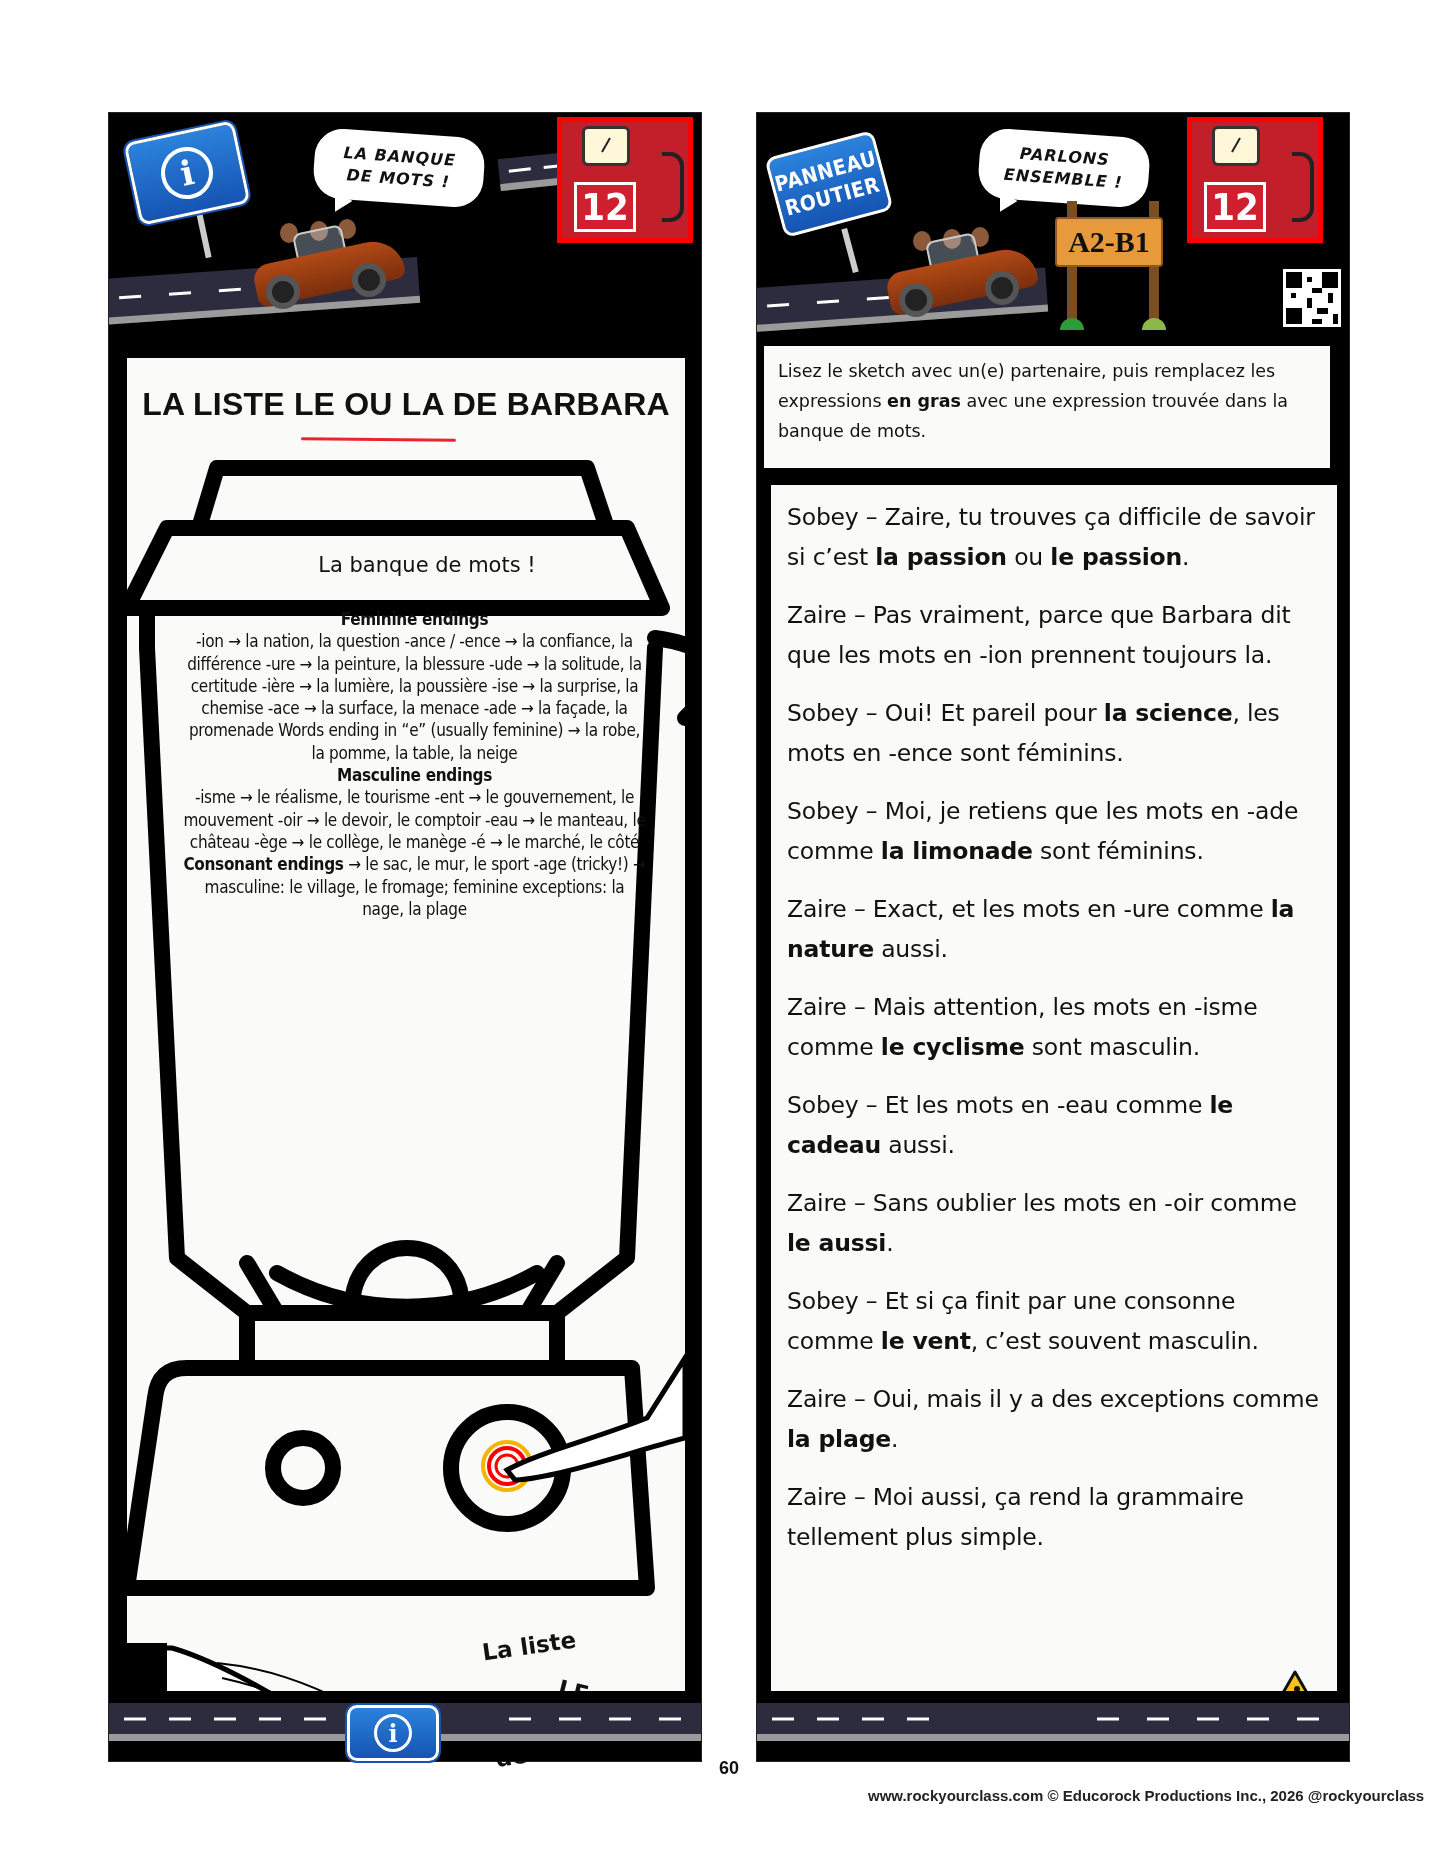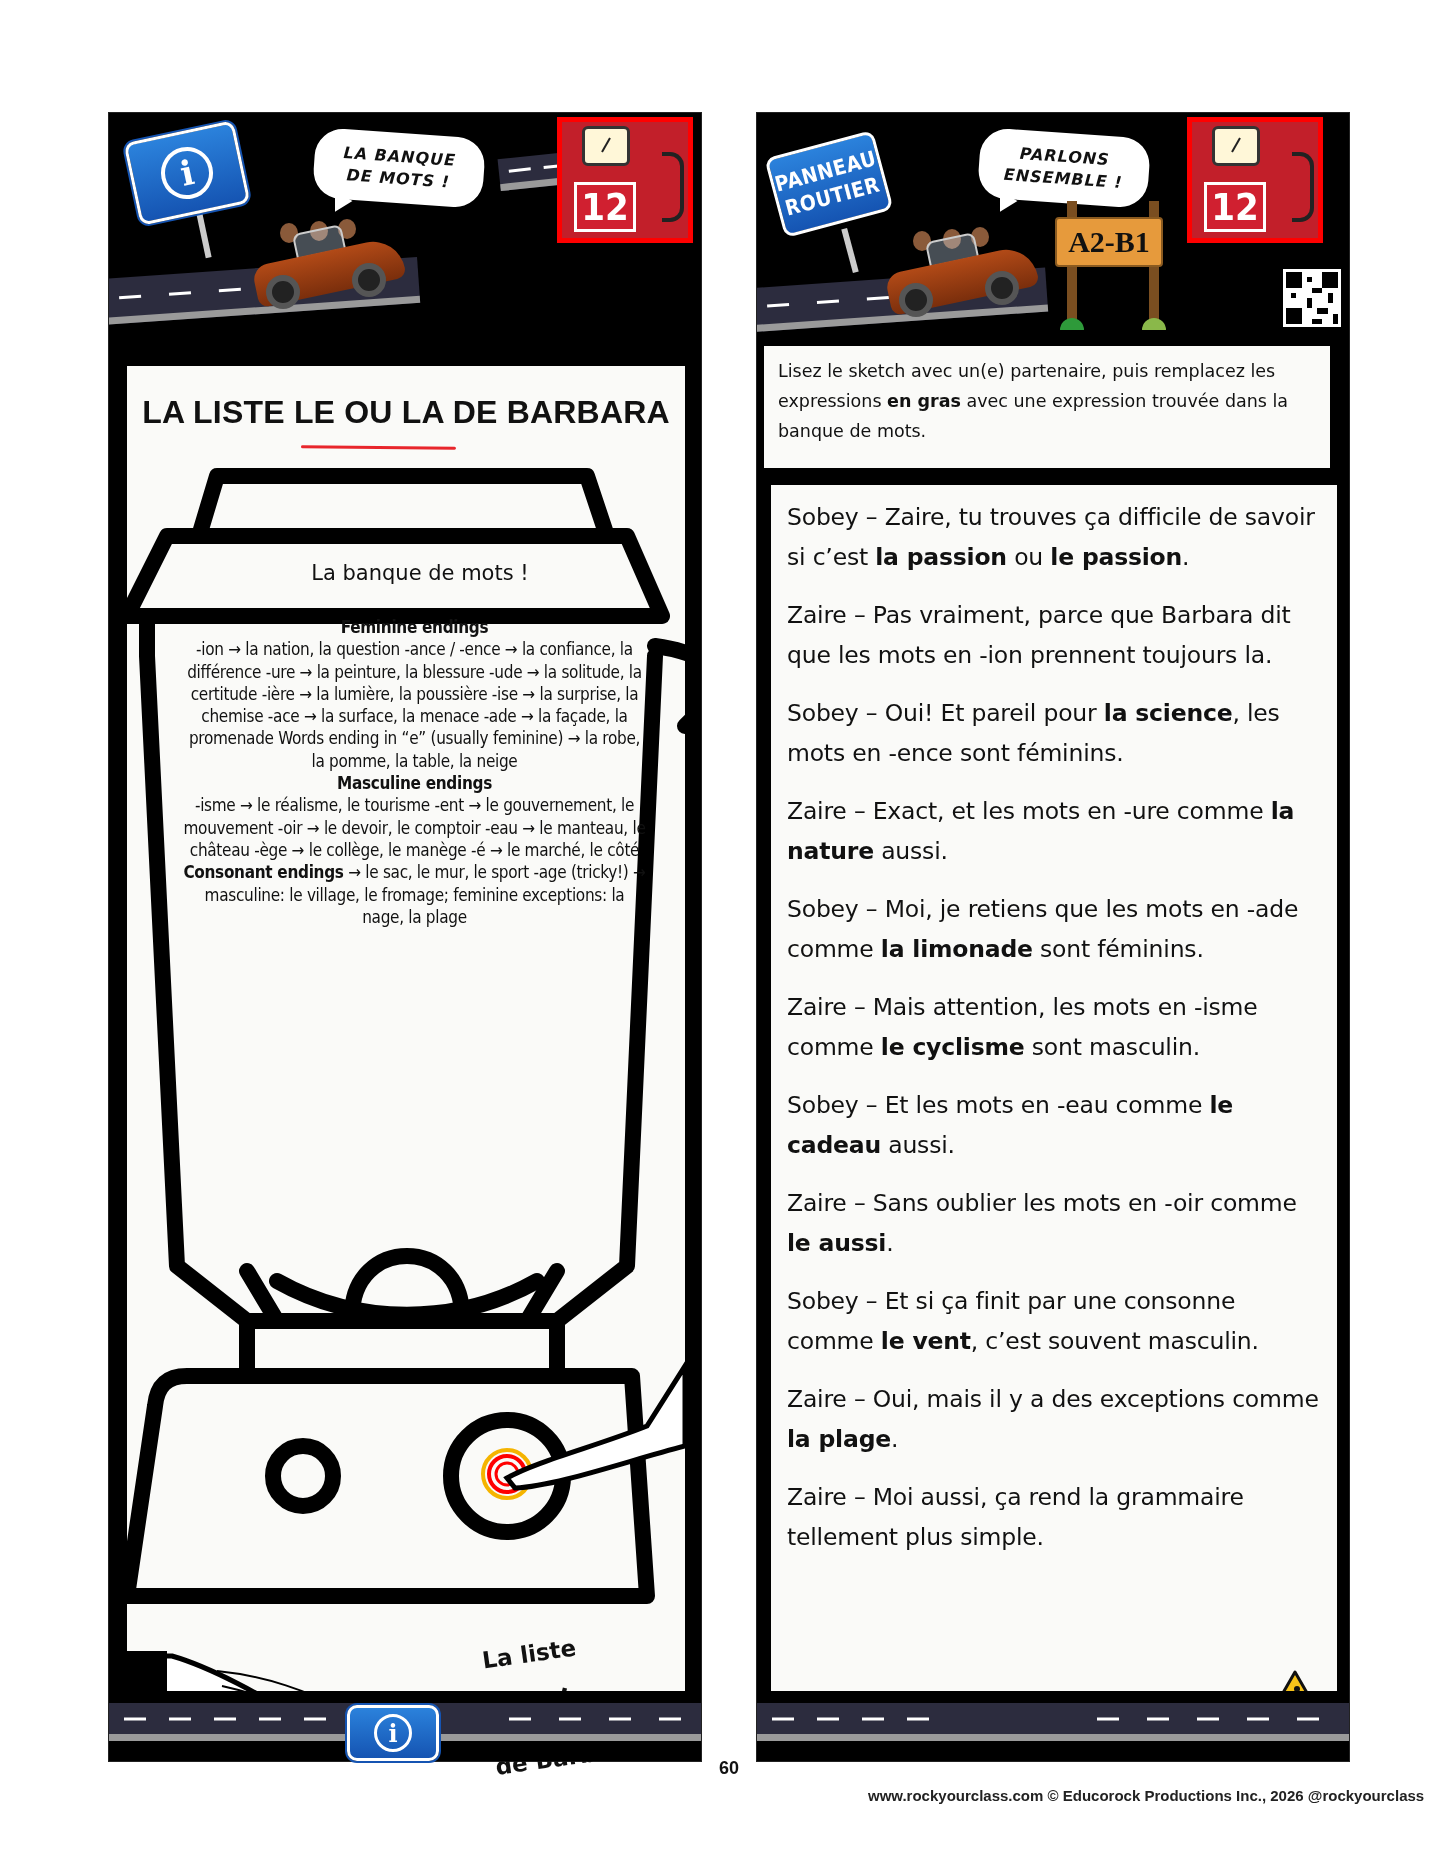--- a/index.html
+++ b/index.html
@@ -41,27 +41,27 @@
   .post-wood { position: absolute; width: 10px; background: #7a4e20; }
   .grass { position: absolute; width: 24px; height: 12px; background: #2e9a3a; border-radius: 12px 12px 0 0; }
 
   .qr { position: absolute; width: 58px; height: 58px; background: #fff; padding: 3px; display: grid; grid-template-columns: repeat(10, 1fr); grid-template-rows: repeat(10,1fr); }
   .qr span { background: #000; }
 
   
   .card { position: absolute; background: #fafaf8; }
 
   
-  #title-card { left: 18px; top: 245px; width: 558px; height: 1385px; margin-top: 8px; }
+  #title-card { left: 18px; top: 245px; width: 558px; height: 1385px; }
   .main-title { position: absolute; left: 0; top: 28px; width: 100%; text-align: center; font-family: "Liberation Sans", sans-serif; font-weight: bold; font-size: 32px; letter-spacing: 0.2px; color: #111; }
   .title-underline { position: absolute; left: 174px; top: 80px; width: 155px; height: 3px; background: #e8262c; border-radius: 3px; transform: rotate(0.5deg); }
 
   
   .blender-svg { position: absolute; left: 0; top: 0; }
-  .bank-title { position: absolute; left: 128px; top: 195px; width: 330px; text-align: center; font-size: 21px; color: #111; font-family: "DejaVu Sans", sans-serif; font-weight: normal; }
+  .bank-title { position: absolute; left: 135px; top: 195px; width: 330px; text-align: center; font-size: 21px; color: #111; font-family: "DejaVu Sans", sans-serif; font-weight: normal; }
   .bank-text { position: absolute; left: 55px; top: 250px; width: 465px; text-align: center; font-size: 17px; line-height: 22.3px; color: #111; font-family: "DejaVu Sans Condensed","DejaVu Sans", sans-serif; letter-spacing: -0.3px; }
   .bank-text b { font-weight: bold; }
 
   .handwrite { position: absolute; font-family: "DejaVu Sans", sans-serif; font-weight: bold; font-size: 23px; color: #111; transform: rotate(-8deg); white-space: nowrap; }
 
   
   #instructions-card { left: 7px; top: 233px; width: 566px; height: 122px; padding: 10px 14px; font-size: 17.5px; line-height: 30px; color: #111; font-family: "DejaVu Sans", sans-serif; }
   #instructions-card b { font-weight: bold; }
   #dialogue-card { left: 14px; top: 372px; width: 566px; height: 1256px; padding: 12px 16px; }
   .line { font-size: 23.5px; line-height: 40px; color: #111; margin-bottom: 18px; font-family: "DejaVu Sans", sans-serif; letter-spacing: -0.2px; }
@@ -238,22 +238,22 @@
   </div>
 
   <div id="instructions-card" class="card">
     <span>Lisez le sketch avec un(e) partenaire, puis remplacez les expressions </span><b>en gras</b><span> avec une expression trouvée dans la banque de mots.</span>
   </div>
 
   <div id="dialogue-card" class="card">
     <p class="line"><span>Sobey – Zaire, tu trouves ça difficile de savoir si c’est </span><b>la passion</b><span> ou </span><b>le passion</b><span>.</span></p>
     <p class="line"><span>Zaire – Pas vraiment, parce que Barbara dit que les mots en -ion prennent toujours la.</span></p>
     <p class="line"><span>Sobey – Oui! Et pareil pour </span><b>la science</b><span>, les mots en -ence sont féminins.</span></p>
+    <p class="line"><span>Sobey – Moi, je retiens que les mots en -ade comme </span><b>la limonade</b><span> sont féminins.</span></p>
     <p class="line"><span>Zaire – Exact, et les mots en -ure comme </span><b>la nature</b><span> aussi.</span></p>
-    <p class="line"><span>Sobey – Moi, je retiens que les mots en -ade comme </span><b>la limonade</b><span> sont féminins.</span></p>
     <p class="line"><span>Zaire – Mais attention, les mots en -isme comme </span><b>le cyclisme</b><span> sont masculin.</span></p>
     <p class="line"><span>Sobey – Et les mots en -eau comme </span><b>le cadeau</b><span> aussi.</span></p>
     <p class="line"><span>Zaire – Sans oublier les mots en -oir comme </span><b>le aussi</b><span>.</span></p>
     <p class="line"><span>Sobey – Et si ça finit par une consonne comme </span><b>le vent</b><span>, c’est souvent masculin.</span></p>
     <p class="line"><span>Zaire – Oui, mais il y a des exceptions comme </span><b>la plage</b><span>.</span></p>
     <p class="line"><span>Zaire – Moi aussi, ça rend la grammaire tellement plus simple.</span></p>
 
     <svg class="construction" viewBox="0 0 60 54">
       <polygon points="30,3 57,50 3,50" fill="#f7c31a" stroke="#111" stroke-width="3" stroke-linejoin="round"></polygon>
       <circle cx="32" cy="20" r="3" fill="#111"></circle>

